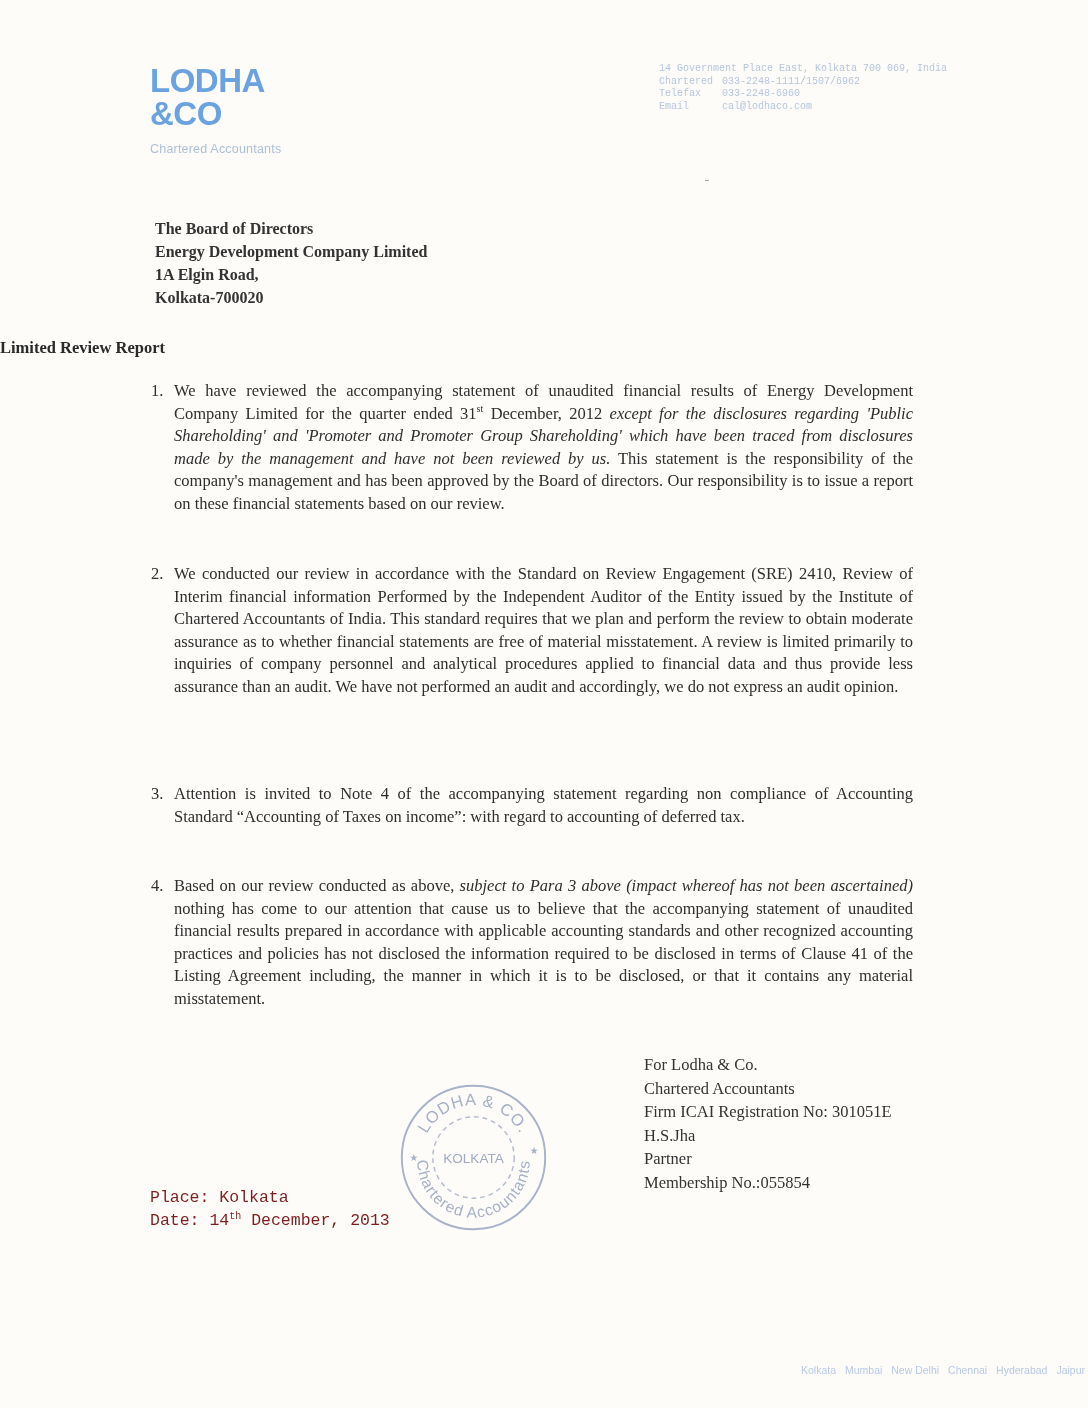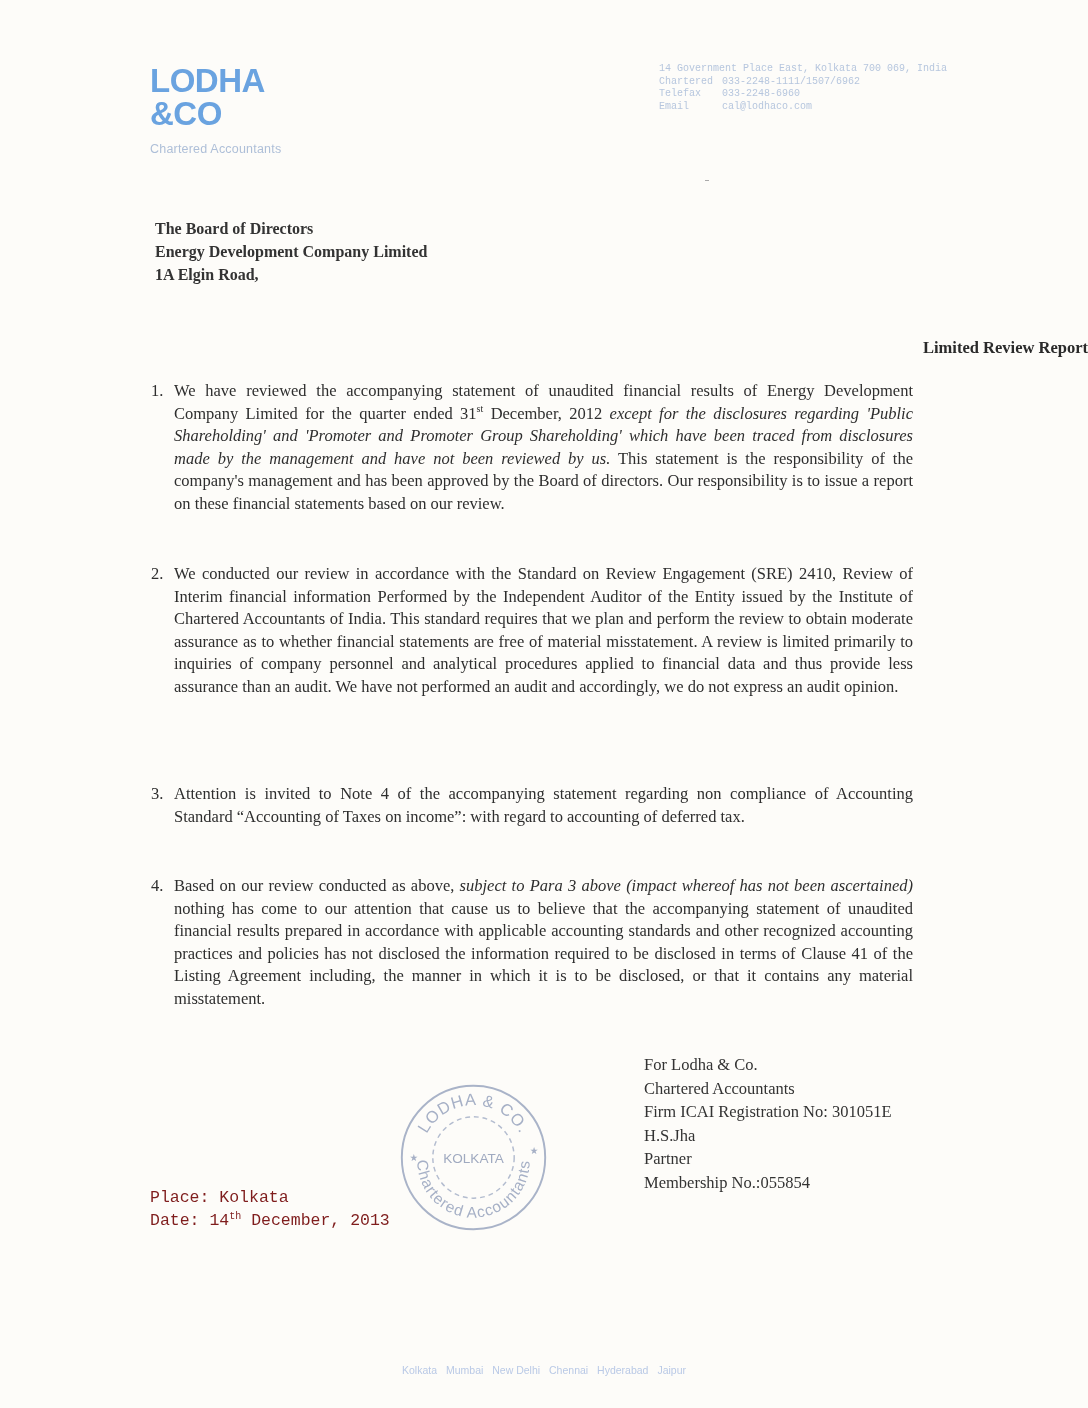--- a/index.html
+++ b/index.html
@@ -12,39 +12,39 @@
   .logo { position: absolute; left: 150px; top: 64px; color: #6aa3e0; font-family: "Liberation Sans", "DejaVu Sans", sans-serif; }
   .logo .l1, .logo .l2 { font-size: 33px; font-weight: bold; line-height: 33px; letter-spacing: -0.5px; }
   .logo .sub { position: absolute; left: 0; top: 78px; white-space: nowrap; font-size: 12.5px; font-weight: normal; color: #aebfd8; letter-spacing: 0.2px; }
 
   .contact { position: absolute; left: 659px; top: 63px; font-family: Liberation Mono, monospace; font-size: 10px; line-height: 12.5px; color: #b6c6de; }
   .contact .row { display: flex; }
   .contact .k { width: 63px; }
 
   .addressee { position: absolute; left: 155px; top: 201px; font-size: 16px; line-height: 23px; font-weight: bold; color: #333; margin-top: 16px; }
 
-  .title { position: absolute; left: 0; width: 1088px; top: 338px; text-align: right; font-size: 16.5px; font-weight: bold; color: #2a2a2a; }
+  .title { position: absolute; left: 0; width: 1088px; top: 338px; text-align: left; font-size: 16.5px; font-weight: bold; color: #2a2a2a; }
 
   .para { position: absolute; left: 174px; width: 739px; font-size: 16.5px; line-height: 22.6px; text-align: justify; color: #2e2e2e; }
   .para .num { position: absolute; left: -23px; }
   .para i { font-style: italic; }
   .p1 { top: 380px; }
   .p2 { top: 563px; }
   .p3 { top: 783px; }
   .p4 { top: 875px; }
   sup { font-size: 10px; line-height: 0; margin-top: 18px; }
 
   .stamp { position: absolute; left: 396px; top: 1080px; width: 155px; height: 155px; }
 
   .sign { position: absolute; left: 618px; top: 1053px; font-size: 16.5px; line-height: 23.5px; color: #333; margin-left: 26px; }
   .sign .scribble { font-size: 11px; color: #9a9a9a; height: 34px; line-height: 30px; font-family: "Liberation Sans", sans-serif; }
 
   .placedate { position: absolute; left: 150px; top: 1186px; font-size: 16.5px; line-height: 23px; color: #7f1d1d; font-family: Liberation Mono, monospace; }
 
-  .footer { position: absolute; left: 0; width: 1088px; top: 1364px; text-align: center; font-family: "Liberation Sans", "DejaVu Sans", sans-serif; font-size: 10.5px; color: #b9c9e6; }
+  .footer { position: absolute; left: 0; width: 1088px; top: 1364px; text-align: right; font-family: "Liberation Sans", "DejaVu Sans", sans-serif; font-size: 10.5px; color: #b9c9e6; }
   .footer span { margin: 0 3px; }
   .dash { position: absolute; left: 705px; top: 180px; width: 4px; height: 1px; background: #aaa; }
 </style>
 </head>
 <body>
 
 <div class="logo">
   <div class="l1">LODHA</div>
   <div class="l2">&amp;CO</div>
   <div class="sub">Chartered Accountants</div>
@@ -65,20 +65,21 @@
       <span>cal@lodhaco.com</span>
     </div>
 </div>
 
 <div class="dash"></div>
 
 <div class="addressee">
   <div>The Board of Directors</div>
   <div>Energy Development Company Limited</div>
   <div>1A Elgin Road,</div>
+  <div>Kolkata-700020</div>
 </div>
 
 <div class="title">Limited Review Report</div>
 
 <div class="para p1">
   <span class="num">1.</span><span>We have reviewed the accompanying statement of unaudited financial results of Energy Development Company Limited for the quarter ended 31</span><sup>st</sup><span> December, 2012 </span><i>except for the disclosures regarding 'Public Shareholding' and 'Promoter and Promoter Group Shareholding' which have been traced from disclosures made by the management and have not been reviewed by us.</i><span> This statement is the responsibility of the company's management and has been approved by the Board of directors. Our responsibility is to issue a report on these financial statements based on our review.</span>
 </div>
 
 <div class="para p2">
   <span class="num">2.</span><span>We conducted our review in accordance with the Standard on Review Engagement (SRE) 2410, Review of Interim financial information Performed by the Independent Auditor of the Entity issued by the Institute of Chartered Accountants of India. This standard requires that we plan and perform the review to obtain moderate assurance as to whether financial statements are free of material misstatement. A review is limited primarily to inquiries of company personnel and analytical procedures applied to financial data and thus provide less assurance than an audit. We have not performed an audit and accordingly, we do not express an audit opinion.</span>

